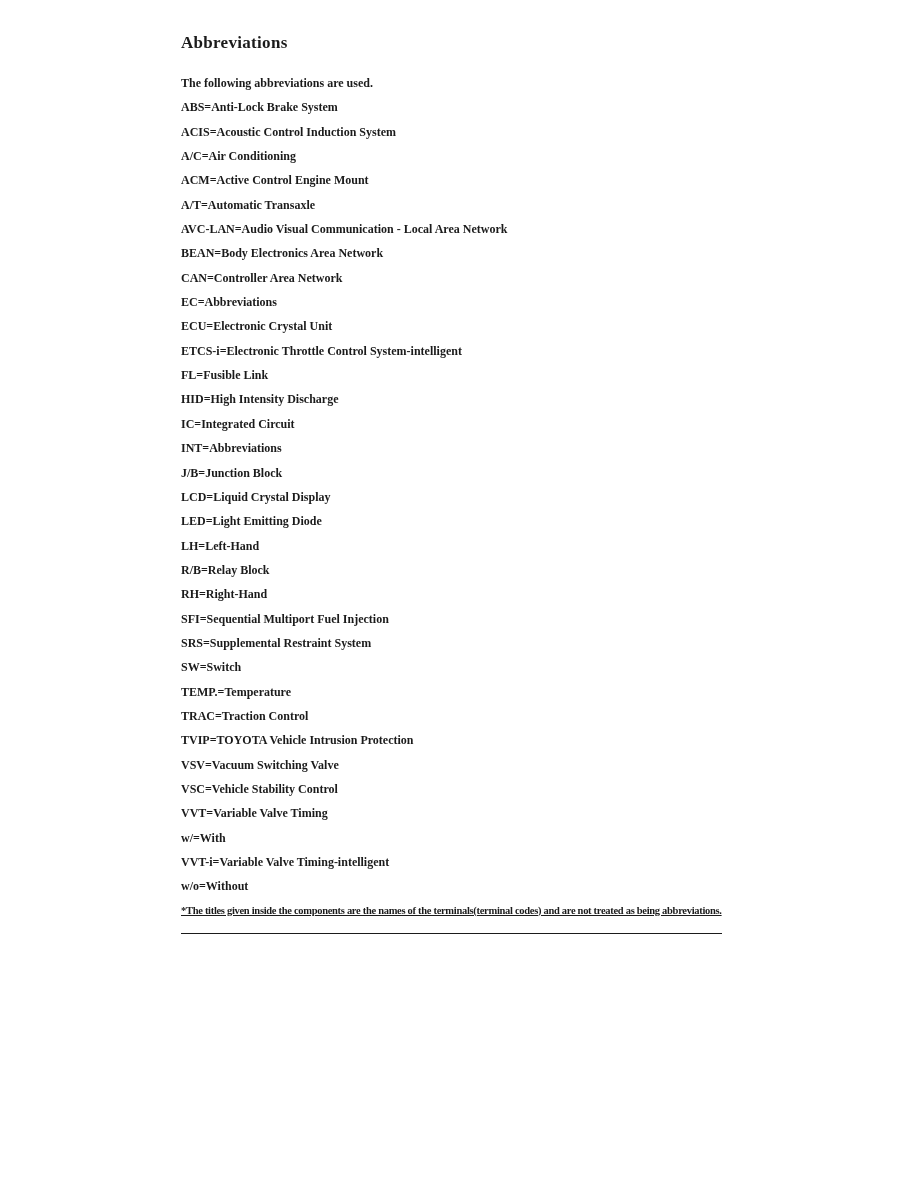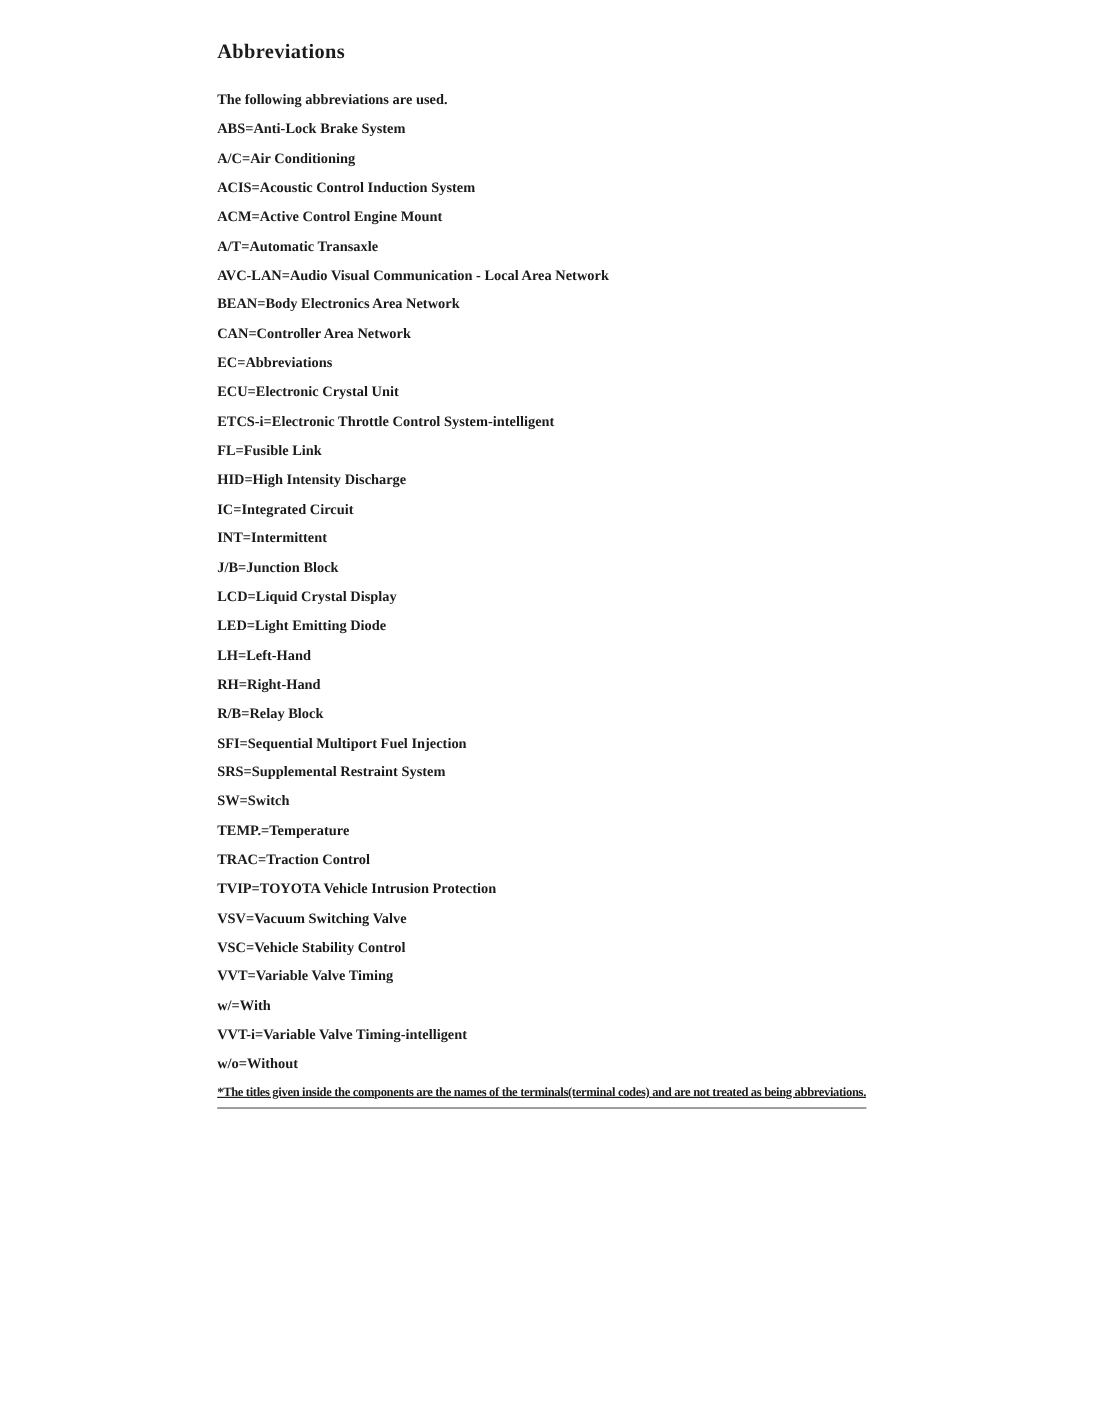--- a/index.html
+++ b/index.html
@@ -1,19 +1,19 @@
 <!DOCTYPE html>
 <html><head>
 <meta charset="utf-8">
 <style>
   html, body { margin: 0; padding: 0; background: #ffffff; }
   .page {
     position: relative;
     width: 918px;
-    height: 924px;
+    height: 1188px;
     background: #ffffff;
     font-family: "Liberation Serif", serif;
     color: #1b1b1b;
     overflow: hidden;
   }
   .content {
     position: absolute;
     left: 181px;
     top: 33px;
     width: 680px;
@@ -35,52 +35,52 @@
   p.intro {
     margin-top: 18px;
   }
   p.footnote {
     font-size: 10.5px;
     letter-spacing: -0.3px;
   }
   .footnote-text {
     text-decoration: underline;
     border-bottom: 1px solid #1b1b1b;
-    padding-bottom: 7px;
+    padding-bottom: 17px;
   }
 </style>
 </head>
 <body>
 
 <div class="page" style="color: rgb(27, 27, 27); background: rgb(255, 255, 255);">
   <div class="content">
     <h1 class="doc-title">Abbreviations</h1>
     <p class="line intro">The following abbreviations are used.</p>
     <div id="abbr-list">
         <p class="line">ABS=Anti-Lock Brake System</p>
+        <p class="line">ACIS=Acoustic Control Induction System</p>
         <p class="line">A/C=Air Conditioning</p>
-        <p class="line">ACIS=Acoustic Control Induction System</p>
         <p class="line">ACM=Active Control Engine Mount</p>
         <p class="line">A/T=Automatic Transaxle</p>
         <p class="line">AVC-LAN=Audio Visual Communication - Local Area Network</p>
         <p class="line">BEAN=Body Electronics Area Network</p>
         <p class="line">CAN=Controller Area Network</p>
         <p class="line">EC=Abbreviations</p>
         <p class="line">ECU=Electronic Crystal Unit</p>
         <p class="line">ETCS-i=Electronic Throttle Control System-intelligent</p>
         <p class="line">FL=Fusible Link</p>
         <p class="line">HID=High Intensity Discharge</p>
         <p class="line">IC=Integrated Circuit</p>
-        <p class="line">INT=Intermittent</p>
+        <p class="line">INT=Abbreviations</p>
         <p class="line">J/B=Junction Block</p>
         <p class="line">LCD=Liquid Crystal Display</p>
         <p class="line">LED=Light Emitting Diode</p>
         <p class="line">LH=Left-Hand</p>
+        <p class="line">R/B=Relay Block</p>
         <p class="line">RH=Right-Hand</p>
-        <p class="line">R/B=Relay Block</p>
         <p class="line">SFI=Sequential Multiport Fuel Injection</p>
         <p class="line">SRS=Supplemental Restraint System</p>
         <p class="line">SW=Switch</p>
         <p class="line">TEMP.=Temperature</p>
         <p class="line">TRAC=Traction Control</p>
         <p class="line">TVIP=TOYOTA Vehicle Intrusion Protection</p>
         <p class="line">VSV=Vacuum Switching Valve</p>
         <p class="line">VSC=Vehicle Stability Control</p>
         <p class="line">VVT=Variable Valve Timing</p>
         <p class="line">w/=With</p>

